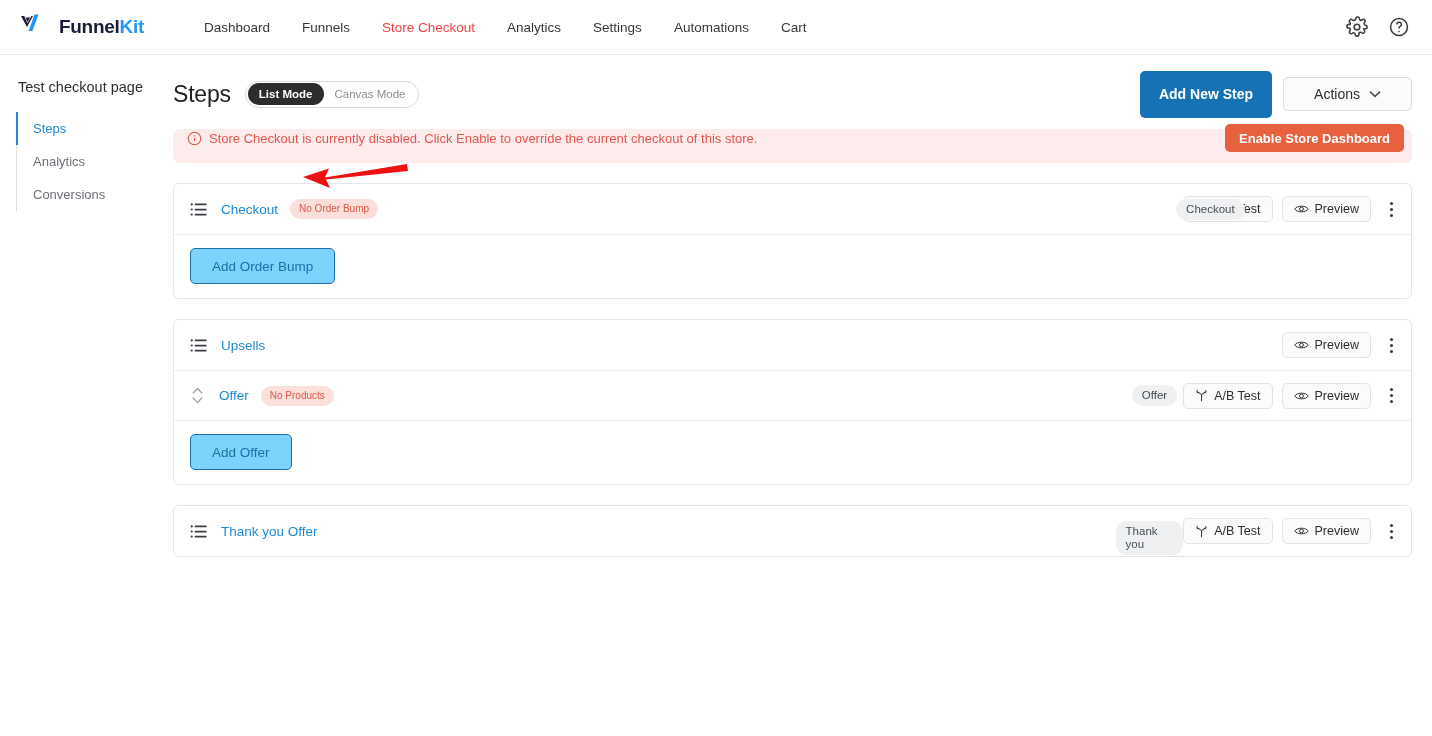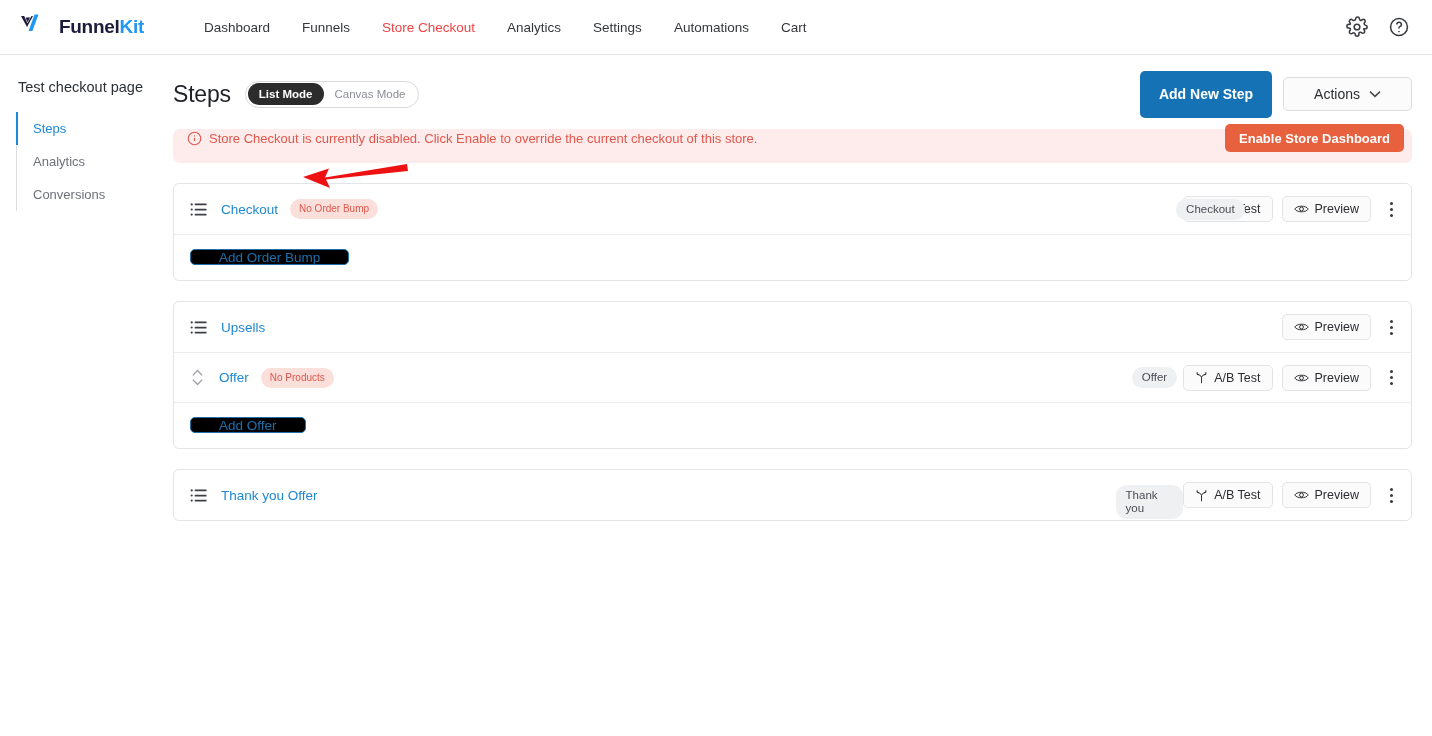--- a/index.html
+++ b/index.html
@@ -184,24 +184,24 @@
     display: flex; align-items: center; gap: 6px;
     cursor: pointer; font-family: inherit;
     white-space: nowrap;
   }
   .kebab { width: 18px; height: 22px; display: flex; flex-direction: column;
            align-items: center; justify-content: center; gap: 3px; cursor: pointer;
            margin-left: 2px; }
   .kebab i { width: 3px; height: 3px; border-radius: 50%; background: #3a3c40; display:block; }
 
   .btn-outline {
-    background: #000000; color: #1e6fa8;
+    background: #7dd3fc; color: #1e6fa8;
     border: 1px solid #1e6fa8; border-radius: 5px;
     font-size: 13.5px;
-    height: 16px; padding: 0 28px;
+    height: 36px; padding: 0 21px;
     cursor: pointer; font-family: inherit;
   }
 
   
   .arrow-annot {
     position: absolute;
     left: 144px; top: 107px;
     width: 110px; height: 36px;
     pointer-events: none;
   }

